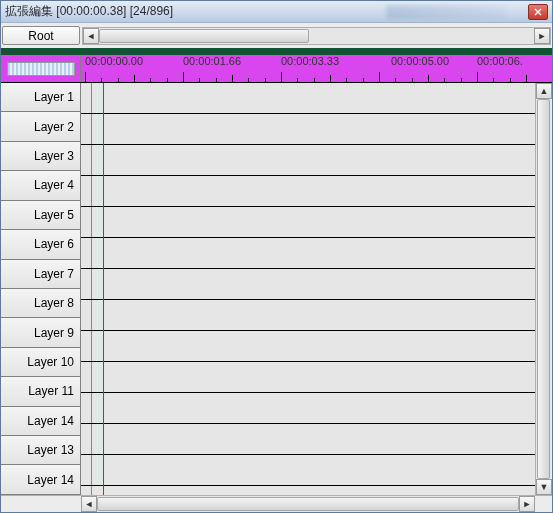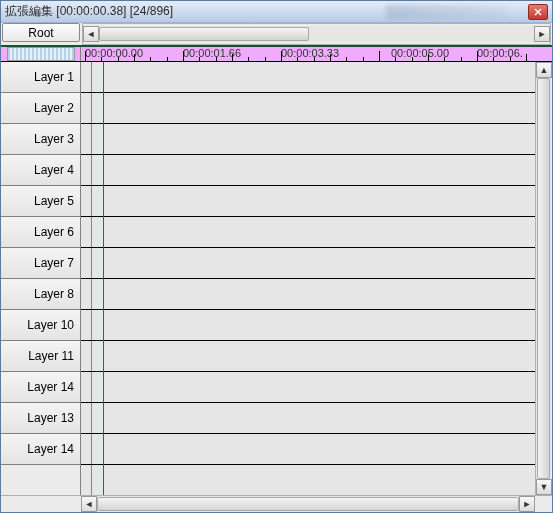--- a/index.html
+++ b/index.html
@@ -3,27 +3,27 @@
 <meta charset="utf-8">
 <style>
   * { box-sizing: border-box; margin: 0; padding: 0; }
   body { font-family: "MS PGothic", "Meiryo", sans-serif; font-size: 12px; background: #fff; }
   .window { width: 553px; height: 513px; border: 1px solid #5a7aa0; display: flex; flex-direction: column; background: #ececec; }
   .titlebar { height: 22px; background: linear-gradient(to bottom, #e4ecf7 0%, #cfdcee 50%, #b8cae3 100%); display: flex; align-items: center; padding: 0 4px; border-bottom: 1px solid #9db5d2; gap: 16px; }
   .titlebar .title { color: #2b2b2b; font-size: 12px; flex: 1; white-space: nowrap; overflow: hidden; }
   .titlebar .blur { width: 120px; height: 14px; background: linear-gradient(90deg, rgba(100,130,170,0.25), rgba(100,130,170,0.05)); filter: blur(2px); margin-right: 6px; border-radius: 2px; }
   .close-btn { width: 20px; height: 16px; background: linear-gradient(to bottom, #e47a6e 0%, #c63a2c 100%); border: 1px solid #8a2a20; border-radius: 2px; color: #fff; display: flex; align-items: center; justify-content: center; font-size: 10px; cursor: pointer; }
   .close-btn svg { width: 8px; height: 8px; }
-  .toprow { height: 24px; display: flex; border-bottom: 2px solid #14532d; background: #ececec; }
+  .toprow { height: 32px; display: flex; border-bottom: 7px solid #14532d; background: #ececec; align-items: center; }
   .root-btn { width: 78px; height: 19px; margin: 0 1px; border: 1px solid #8a8a8a; background: linear-gradient(to bottom, #fdfdfd, #e8e8e8); display: flex; align-items: center; justify-content: center; cursor: pointer; border-radius: 2px; }
   .hscroll-top { flex: 1; display: flex; align-items: center; background: #ececec; border: 1px solid #b0b0b0; margin: 0 1px; }
   .scroll-btn { width: 16px; height: 16px; border: 1px solid #9a9a9a; background: linear-gradient(to bottom,#f8f8f8,#dcdcdc); display: flex; align-items: center; justify-content: center; cursor: pointer; font-size: 9px; color: #333; }
   .scroll-track { flex: 1; height: 16px; background: #e6e6e6; position: relative; }
   .scroll-thumb { position: absolute; top: 1px; left: 0; height: 14px; width: 210px; background: linear-gradient(to bottom,#f4f4f4,#d4d4d4); border: 1px solid #a8a8a8; border-radius: 2px; cursor: pointer; }
-  .ruler-row { height: 15px; display: flex; background: #f0abfc; border-bottom: 1px solid #000; }
+  .ruler-row { height: 28px; display: flex; background: #d946ef; border-bottom: 1px solid #000; }
   .zoom-cell { width: 80px; border-right: 1px solid #808080; display: flex; align-items: center; justify-content: center; }
   .zoom-slider { width: 68px; height: 14px; position: relative; border: 1px solid #999; background: repeating-linear-gradient(90deg,#b8cfe8 0 2px,#e8f0fa 2px 4px); }
   .ruler { flex: 1; position: relative; overflow: hidden; font-size: 11px; color: #333; }
   .ruler-inner { position: absolute; inset: 0; }
   .tick-label { position: absolute; top: 0; white-space: nowrap; }
   .ticks { position: absolute; bottom: 0; left: 0; right: 0; height: 12px; }
   .tick { position: absolute; bottom: 0; width: 1px; background: #000; }
   .tick.major { height: 10px; }
   .tick.mid { height: 7px; }
   .tick.minor { height: 4px; }
@@ -136,20 +136,23 @@
         <div class="layer-cell">
           <span class="layer-label">Layer 6</span>
         </div>
         <div class="layer-cell">
           <span class="layer-label">Layer 7</span>
         </div>
         <div class="layer-cell">
           <span class="layer-label">Layer 8</span>
         </div>
         <div class="layer-cell">
+          <span class="layer-label">Layer 9</span>
+        </div>
+        <div class="layer-cell">
           <span class="layer-label">Layer 10</span>
         </div>
         <div class="layer-cell">
           <span class="layer-label">Layer 11</span>
         </div>
         <div class="layer-cell">
           <span class="layer-label">Layer 14</span>
         </div>
         <div class="layer-cell">
           <span class="layer-label">Layer 13</span>

